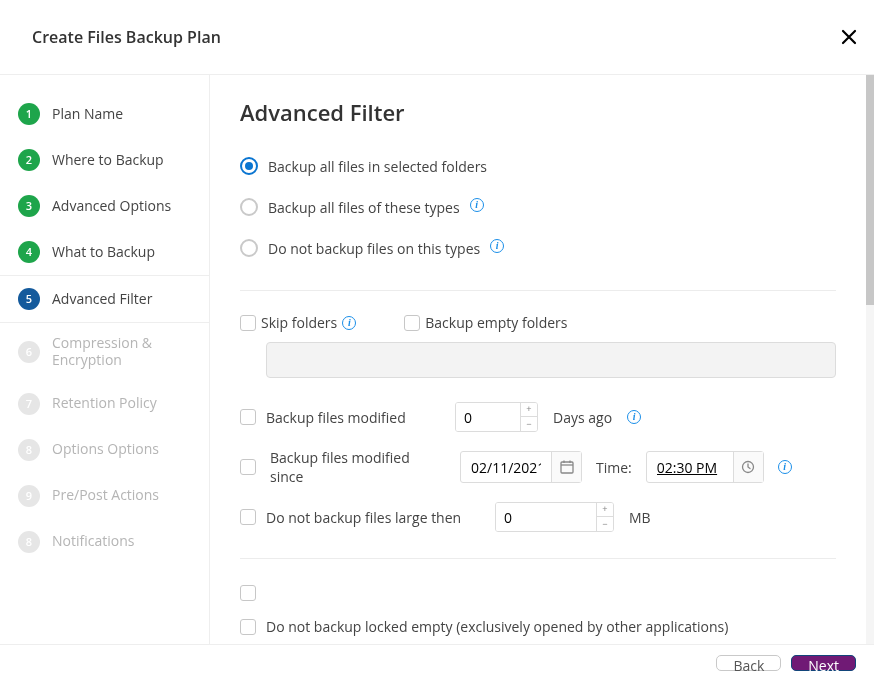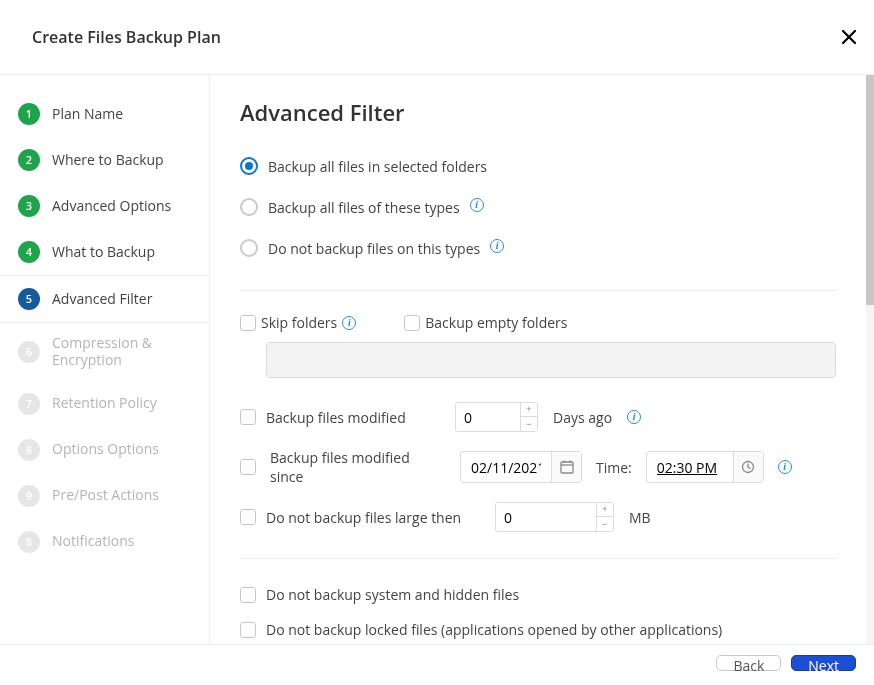--- a/index.html
+++ b/index.html
@@ -166,21 +166,21 @@
   }
   .btn {
     height: 16px; padding: 0 16px;
     border-radius: 5px; font: inherit; font-weight: 500;
     cursor: pointer;
   }
   .btn.secondary {
     background: #fff; border: 1px solid #c9c9c9; color: #555;
   }
   .btn.primary {
-    background: #1d4ed8; border: 1px solid #12457a; color: #fff;
+    background: #701a75; border: 1px solid #12457a; color: #fff;
   }
   .big-divider { border: none; border-top: 1px solid #ececec; margin: 26px 0 26px 0; }
 </style>
 </head>
 <body>
 
 <div class="modal">
 
   <div class="header">
     <h1>Create Files Backup Plan</h1>
@@ -330,25 +330,24 @@
               <button>−</button>
             </div>
           </div>
           <span class="label-text">MB</span>
         </div>
 
         <hr class="big-divider">
 
         <div class="row">
           <span class="checkbox"></span>
-          <span class="label-text">Do not backup system and hidden files</span>
         </div>
         <div class="row">
           <span class="checkbox"></span>
-          <span class="label-text">Do not backup locked files (applications opened by other applications)</span>
+          <span class="label-text">Do not backup locked empty (exclusively opened by other applications)</span>
         </div>
         <div class="row" style="margin-bottom:0;">
           <span class="checkbox"></span>
           <span class="label-text">Do not backup On-Demand files</span>
           <span class="info-icon">i</span>
         </div>
 
       </div>
       <div class="scrollbar">
         <div class="thumb"></div>

